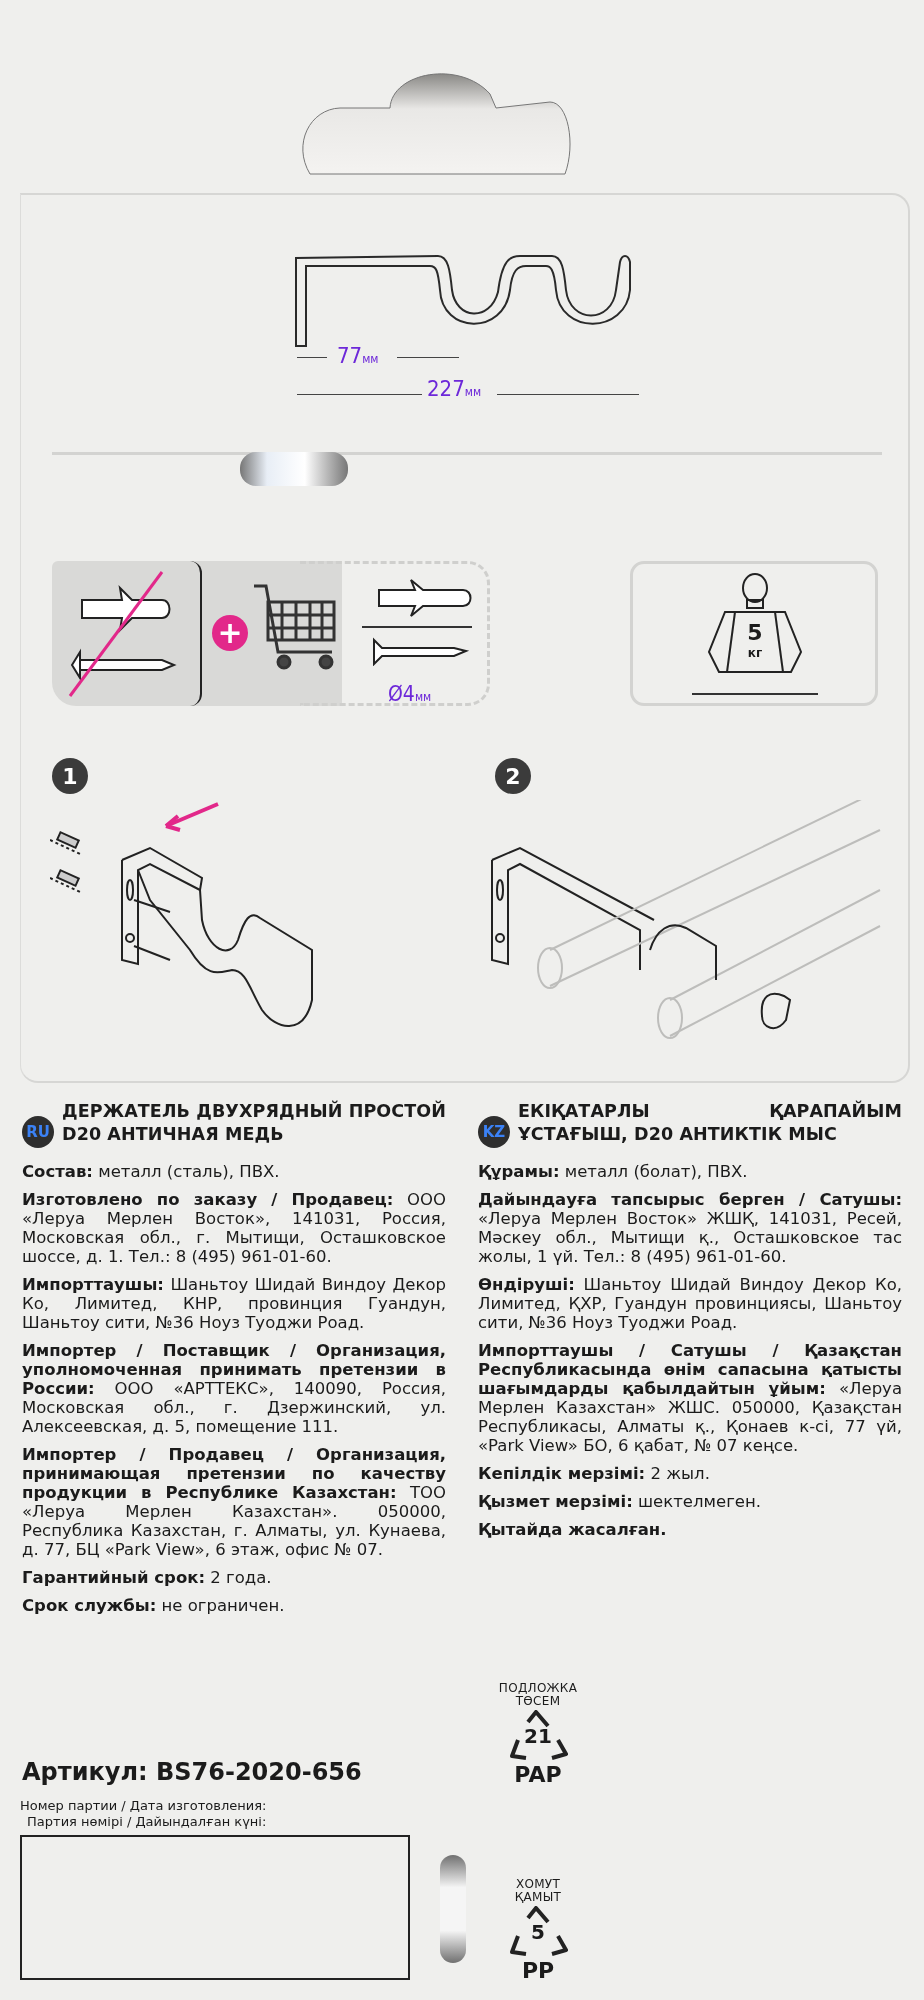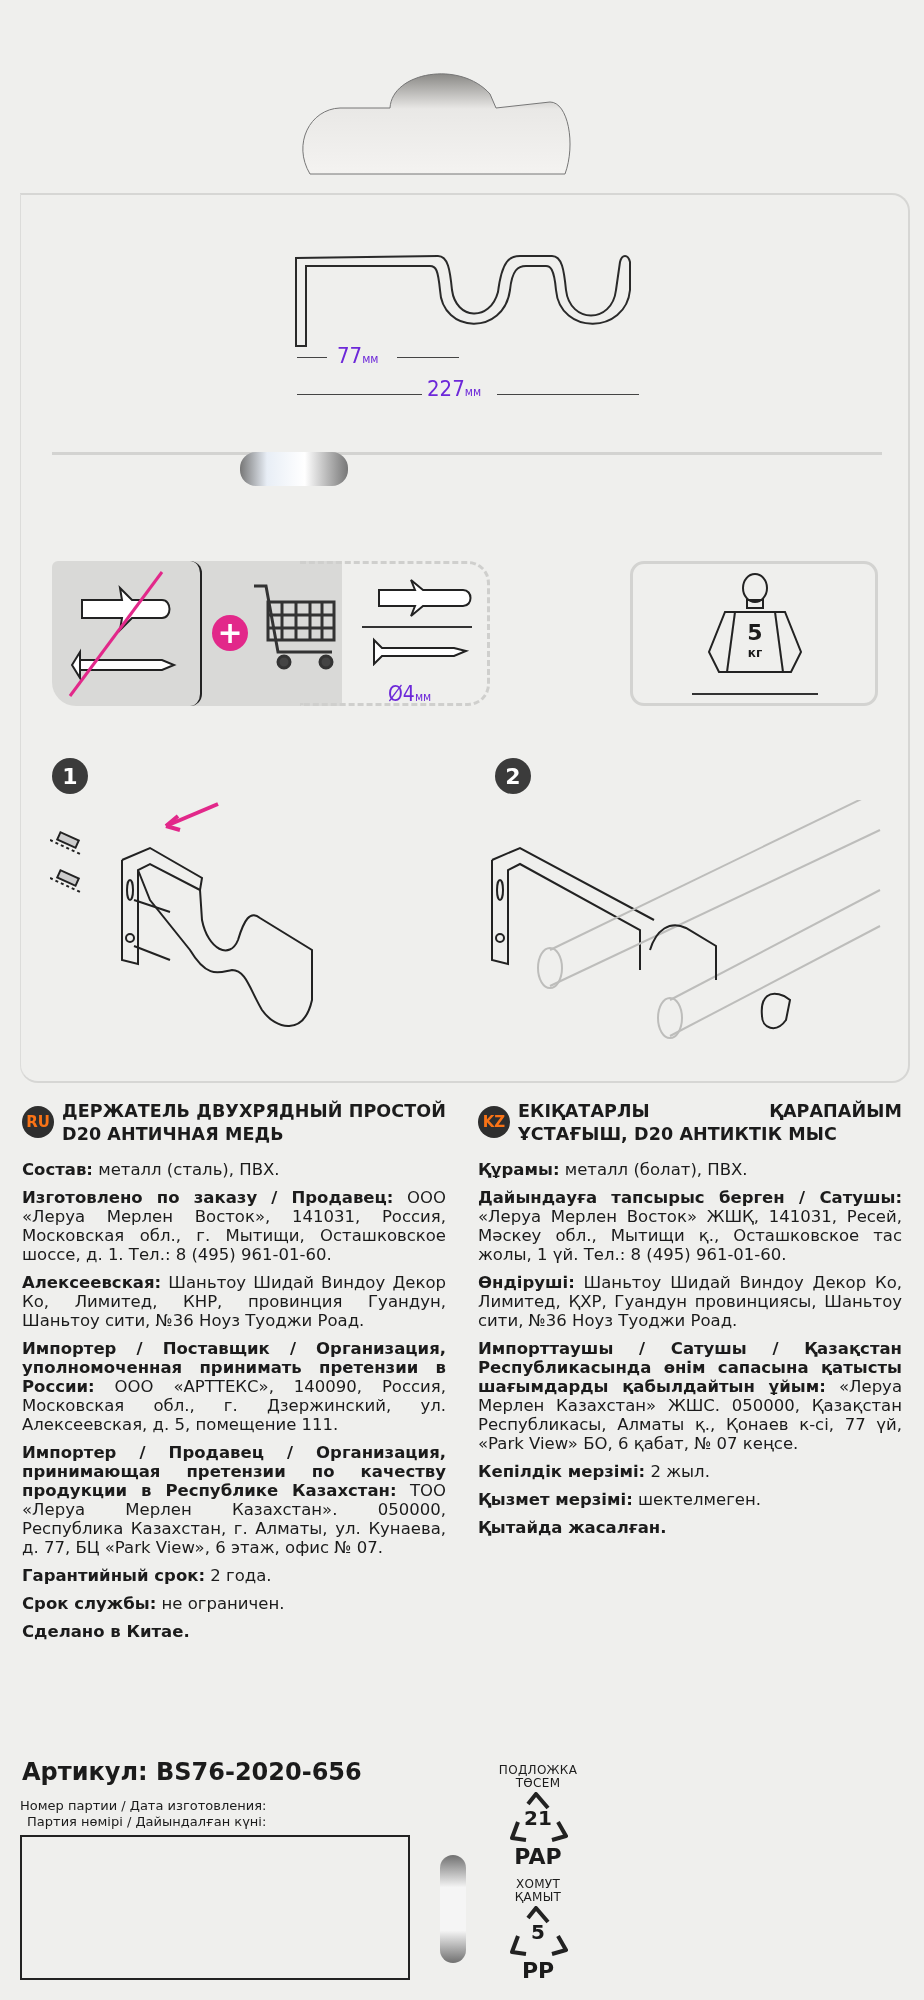--- a/index.html
+++ b/index.html
@@ -16,22 +16,22 @@
   .acc-grey{left:52px;top:561px;width:290px;height:145px;background:#d9d9d7;border-radius:6px 0 0 24px;}
   .acc-dashed{left:300px;top:561px;width:190px;height:145px;border:3px dashed #cfcfcd;border-left:none;border-radius:0 22px 22px 0;box-sizing:border-box;}
   .weight-box{left:630px;top:561px;width:248px;height:145px;border:3px solid #d3d3d1;border-radius:14px;box-sizing:border-box;}
   .step-badge{width:36px;height:36px;border-radius:50%;background:#3b3b3b;color:#fff;font-weight:bold;font-size:22px;
               display:flex;align-items:center;justify-content:center;}
   
   .col{width:424px;font-size:16.5px;line-height:19px;text-align:justify;}
   .col p{margin:0 0 9px 0;}
   .col b{font-weight:bold;}
   .head{display:flex;align-items:flex-start;gap:8px;margin-bottom:14px;}
-  .lang-badge{flex:0 0 32px;height:32px;border-radius:50%;background:#2e2e2e;color:#f97316;font-weight:bold;
-              font-size:15px;display:flex;align-items:center;justify-content:center;margin-top:6px;}
+  .lang-badge{flex:0 0 32px;height:32px;border-radius:50%;background:#2e2e2e;color:#3b82f6;font-weight:bold;
+              font-size:15px;display:flex;align-items:center;justify-content:center;margin-top:16px;}
   .head-title{font-weight:bold;font-size:17.5px;line-height:23px;letter-spacing:.1px;}
   .article{left:22px;top:1758px;font-weight:bold;font-size:24px;}
   .batch-label{left:20px;top:1798px;font-size:13px;line-height:16px;text-align:right;}
   .batch-box{left:20px;top:1835px;width:390px;height:145px;border:2px solid #222;box-sizing:border-box;}
   .slot{left:440px;top:1855px;width:26px;height:108px;border-radius:13px;background:linear-gradient(#707070,#f5f5f5 30%,#f5f5f5 70%,#707070);}
   .recycle{left:478px;width:120px;text-align:center;}
   .rec-small{font-size:12px;line-height:13px;letter-spacing:.3px;}
   .rec-code{font-weight:bold;font-size:22px;}
 </style>
 </head>
@@ -164,26 +164,25 @@
   </svg>
 </div>
 
 <div class="abs col" style="left:22px;top:1100px;">
   <div class="head">
     <div class="lang-badge">RU</div>
     <div class="head-title">ДЕРЖАТЕЛЬ ДВУХРЯДНЫЙ ПРОСТОЙ D20 АНТИЧНАЯ МЕДЬ</div>
   </div>
   <p><b>Состав:</b><span> металл (сталь), ПВХ.</span></p>
   <p><b>Изготовлено по заказу / Продавец:</b><span> ООО «Леруа Мерлен Восток», 141031, Россия, Московская обл., г. Мытищи, Осташковское шоссе, д. 1. Тел.: 8 (495) 961-01-60.</span></p>
-  <p><b>Алексеевская:</b><span> Шаньтоу Шидай Виндоу Декор Ко, Лимитед, КНР, провинция Гуандун, Шаньтоу сити, №36 Ноуз Туоджи Роад.</span></p>
+  <p><b>Импорттаушы:</b><span> Шаньтоу Шидай Виндоу Декор Ко, Лимитед, КНР, провинция Гуандун, Шаньтоу сити, №36 Ноуз Туоджи Роад.</span></p>
   <p><b>Импортер / Поставщик / Организация, уполномоченная принимать претензии в России:</b><span> ООО «АРТТЕКС», 140090, Россия, Московская обл., г. Дзержинский, ул. Алексеевская, д. 5, помещение 111.</span></p>
   <p><b>Импортер / Продавец / Организация, принимающая претензии по качеству продукции в Республике Казахстан:</b><span> ТОО «Леруа Мерлен Казахстан». 050000, Республика Казахстан, г. Алматы, ул. Кунаева, д. 77, БЦ «Park View», 6 этаж, офис № 07.</span></p>
   <p><b>Гарантийный срок:</b><span> 2 года.</span></p>
   <p><b>Срок службы:</b><span> не ограничен.</span></p>
-  <p><b>Сделано в Китае.</b><span></span></p>
 </div>
 
 <div class="abs col" style="left:478px;top:1100px;">
   <div class="head">
     <div class="lang-badge">KZ</div>
     <div class="head-title">ЕКІҚАТАРЛЫ ҚАРАПАЙЫМ ҰСТАҒЫШ, D20 АНТИКТІК МЫС</div>
   </div>
   <p><b>Құрамы:</b><span> металл (болат), ПВХ.</span></p>
   <p><b>Дайындауға тапсырыс берген / Сатушы:</b><span> «Леруа Мерлен Восток» ЖШҚ, 141031, Ресей, Мәскеу обл., Мытищи қ., Осташковское тас жолы, 1 үй. Тел.: 8 (495) 961-01-60.</span></p>
   <p><b>Өндіруші:</b><span> Шаньтоу Шидай Виндоу Декор Ко, Лимитед, ҚХР, Гуандун провинциясы, Шаньтоу сити, №36 Ноуз Туоджи Роад.</span></p>
@@ -194,21 +193,21 @@
 </div>
 
 <div class="abs article">Артикул: BS76-2020-656</div>
 <div class="abs batch-label">
   <div>Номер партии / Дата изготовления:</div>
   <div style="padding-left:2px;">Партия нөмірі / Дайындалған күні:</div>
 </div>
 <div class="abs batch-box"></div>
 <div class="abs slot"></div>
 
-<div class="abs recycle" style="top:1764px;">
+<div class="abs recycle" style="top:1682px;">
   <div class="rec-small">ПОДЛОЖКА</div>
   <div class="rec-small">ТӨСЕМ</div>
   <div style="position:relative;width:60px;height:52px;margin:2px auto 0;">
     <svg width="60" height="52" viewBox="0 0 60 52" fill="none" stroke="#222" stroke-width="4" stroke-linejoin="round">
         <path d="M20 12 L28 2 L40 16 M50 30 L58 44 L44 48 M18 48 L4 46 L10 30"></path>
       </svg>
     <div style="position:absolute;left:0;top:14px;width:60px;text-align:center;font-weight:bold;font-size:20px;">21</div>
   </div>
   <div class="rec-code">PAP</div>
 </div>

